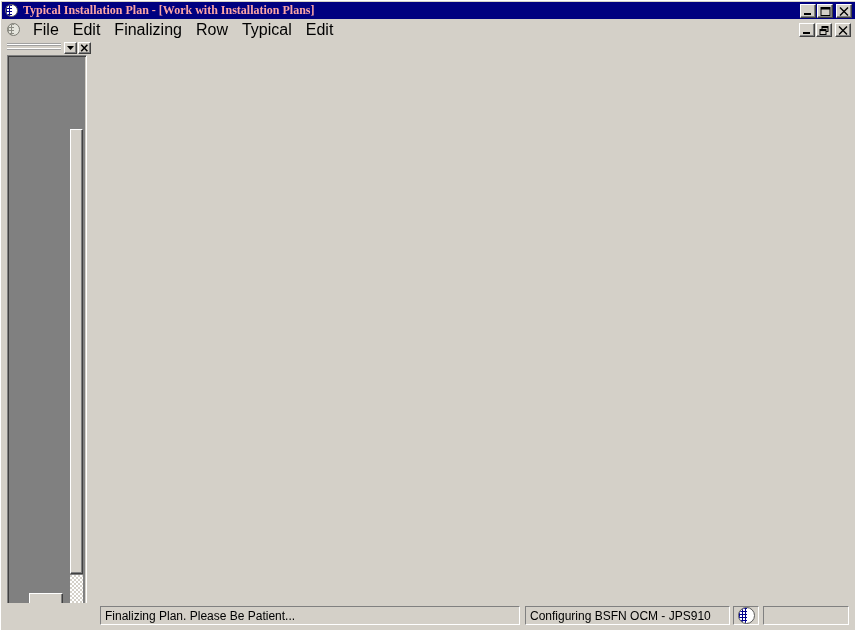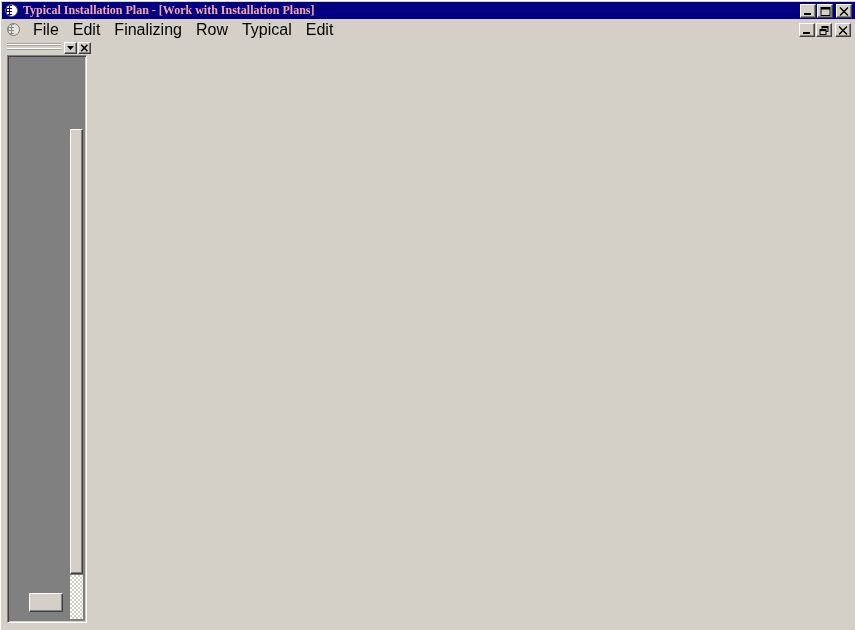--- a/index.html
+++ b/index.html
@@ -300,14 +300,22 @@
 
     <div class="lp-body">
       <div class="lp-scroll">
         <div class="lp-thumb"></div>
         <div class="lp-track"></div>
       </div>
       <div class="lp-minibtn"></div>
     </div>
   </div>
 
+  <div class="statusbar">
+    <div class="status-pane" id="status-left">Finalizing Plan. Please Be Patient...</div>
+    <div class="status-pane" id="status-mid">Configuring BSFN OCM - JPS910</div>
+    <div class="status-pane" id="status-icon">
+      <div class="globe big"></div>
+    </div>
+    <div class="status-pane" id="status-right"></div>
+  </div>
 
 </div>
 
 </body></html>

